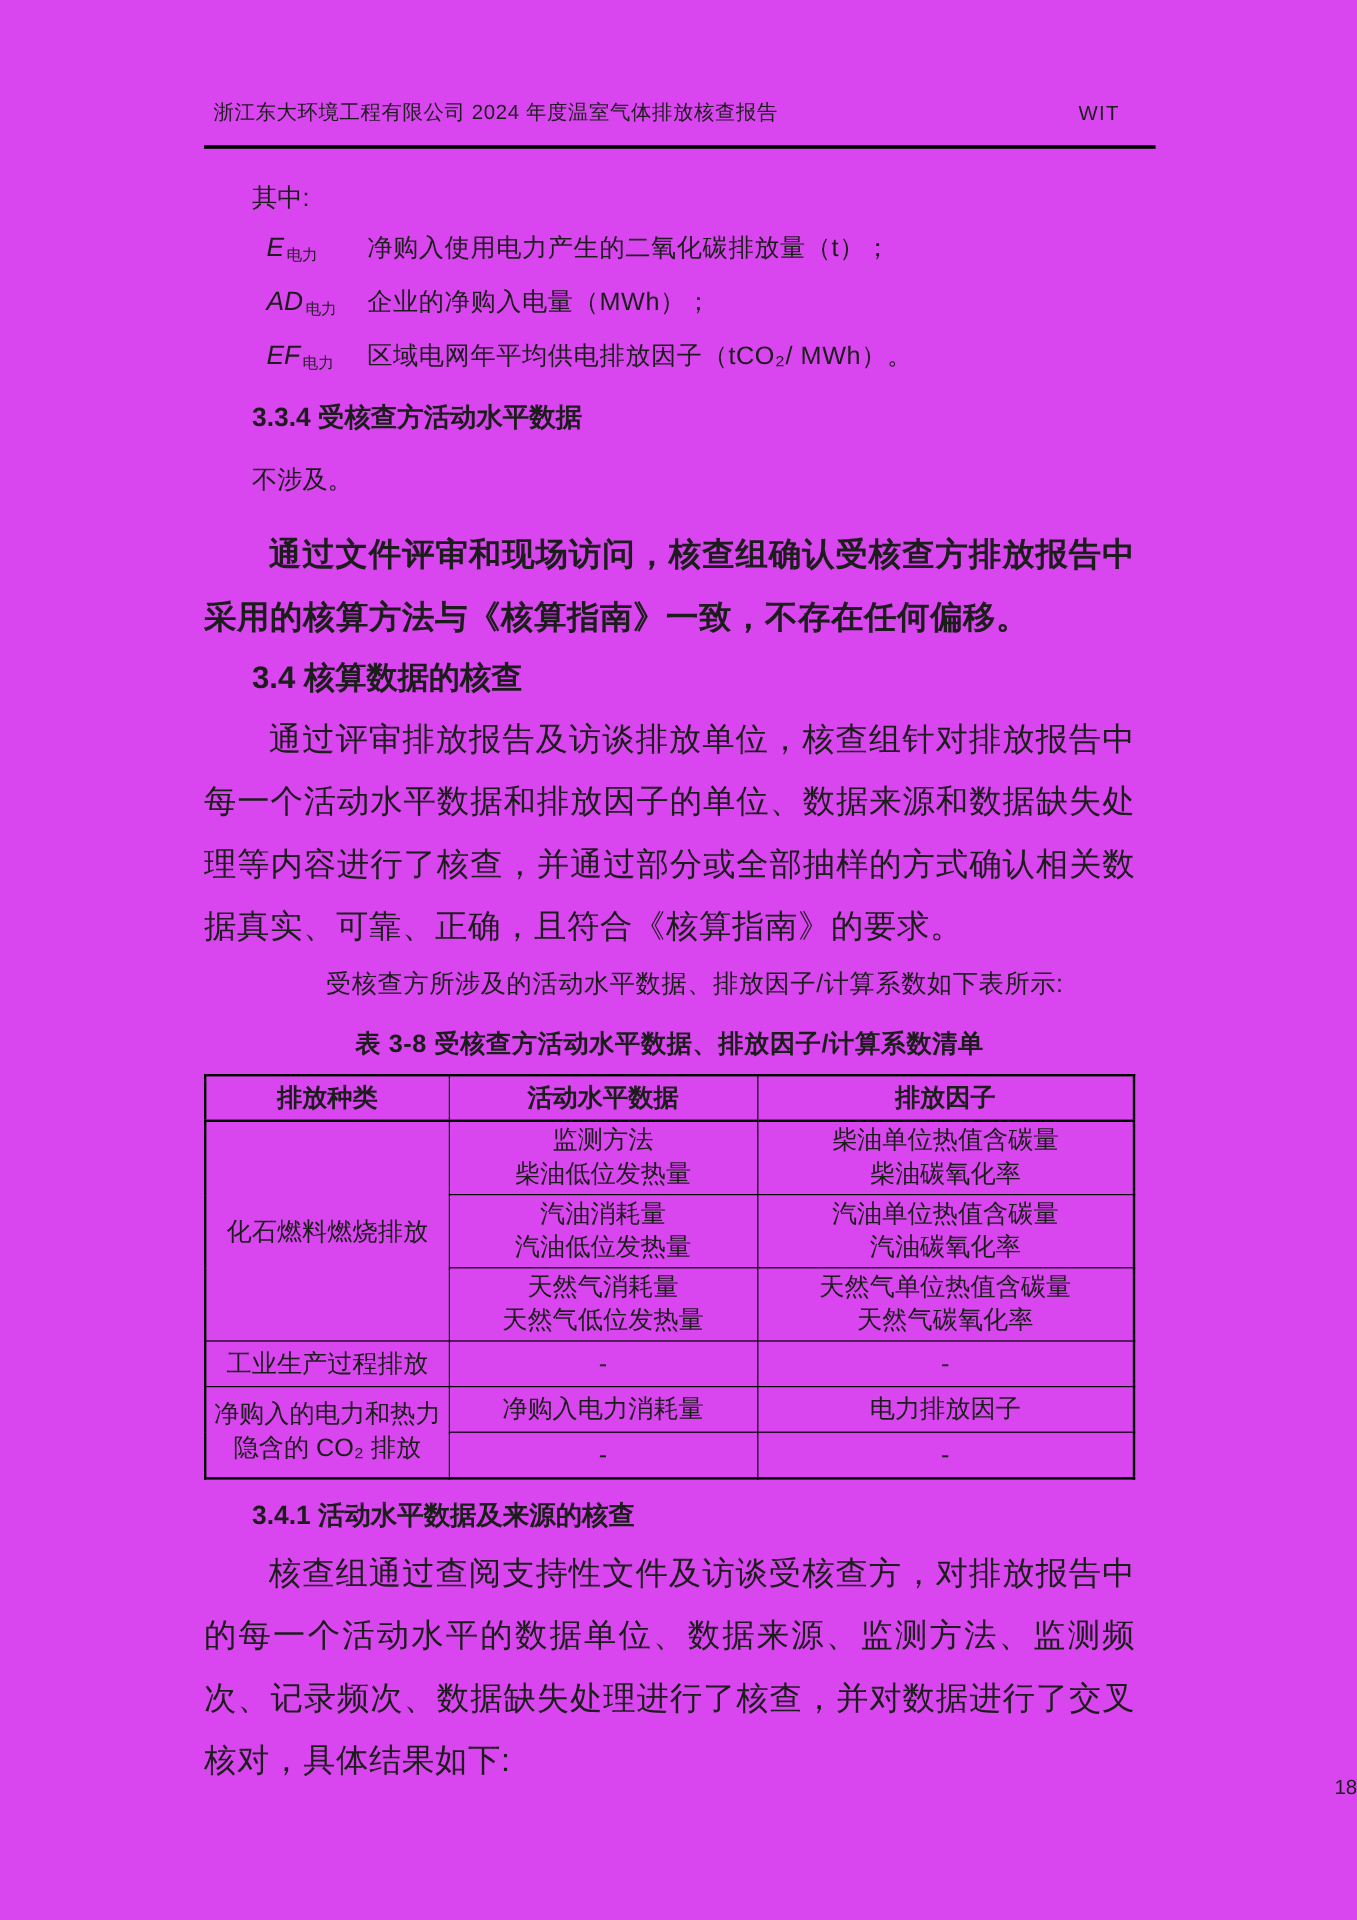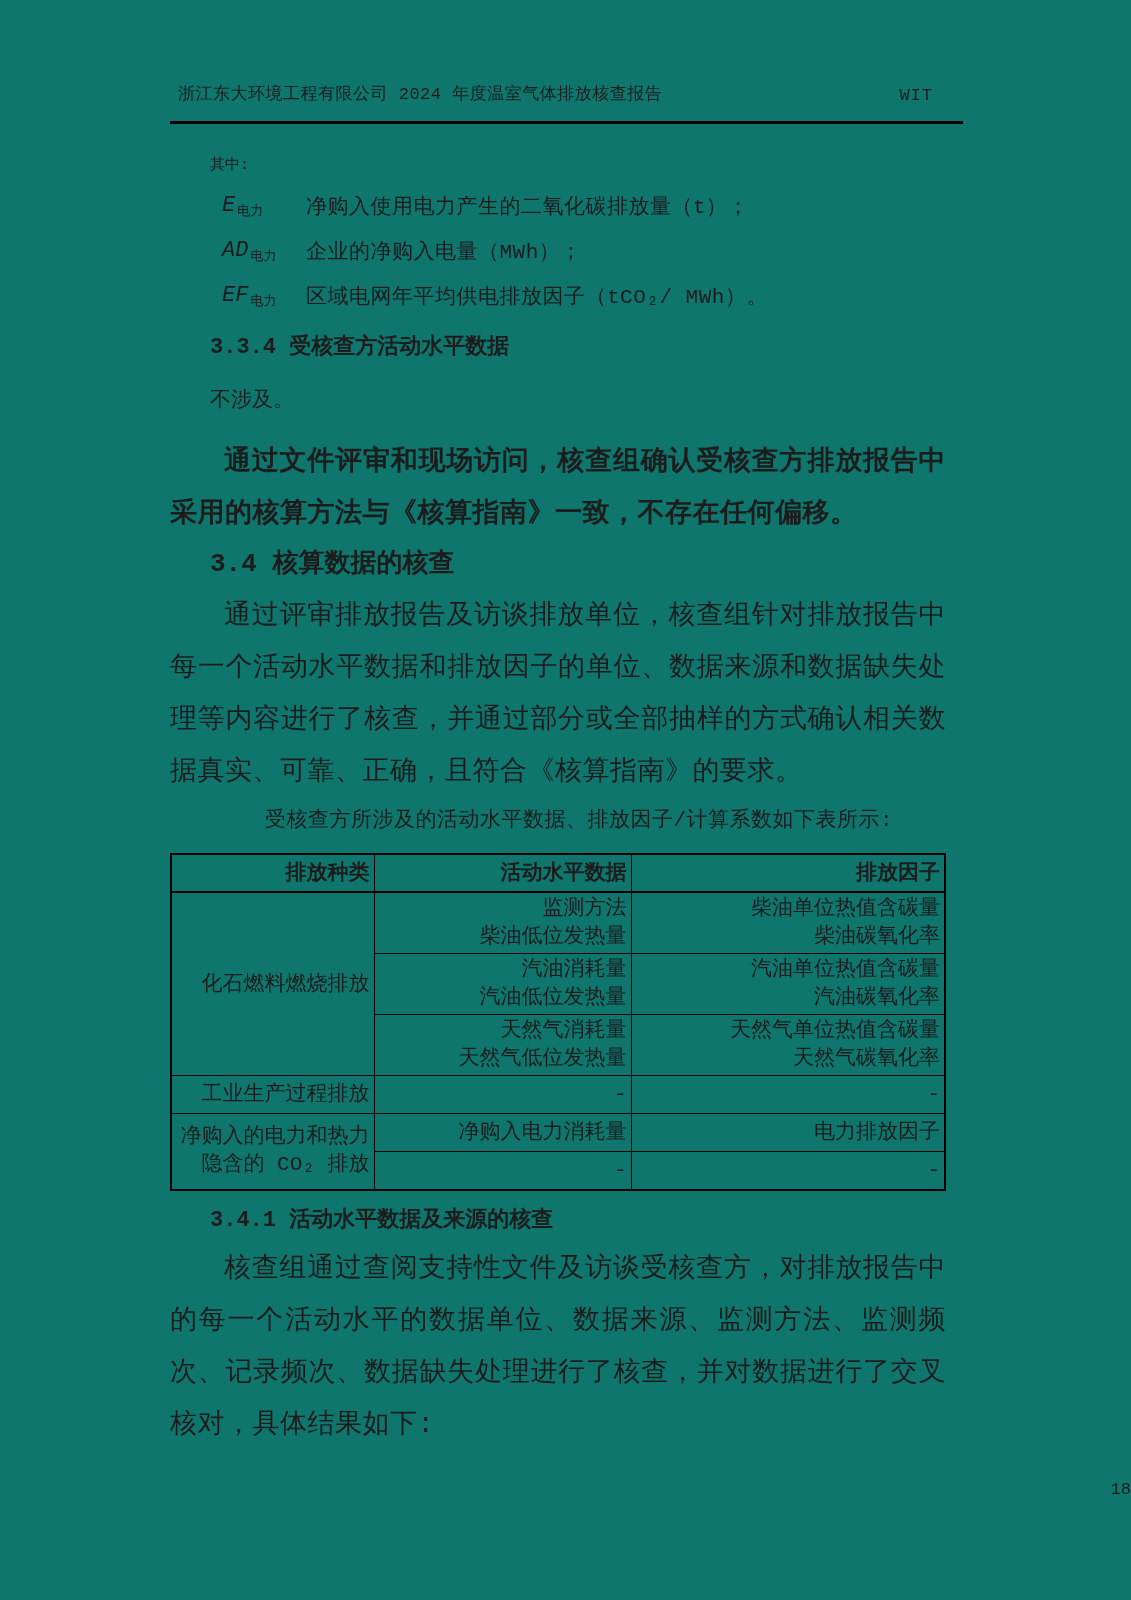--- a/index.html
+++ b/index.html
@@ -1,29 +1,29 @@
 <!DOCTYPE html>
 <html lang="zh"><head>
 <meta charset="utf-8">
 <style>
   * { margin:0; padding:0; box-sizing:border-box; }
   html,body { background:#ffffff; }
   .page {
-    position:relative; width:1131px; height:1600px; background:#0f766e;
-    font-family:Liberation Mono, monospace; color:#1c1c1c;
+    position:relative; width:1131px; height:1600px; background:#d946ef;
+    font-family:Liberation Sans, sans-serif; color:#1c1c1c;
     overflow:hidden; margin:0 auto;
   }
   .content { position:absolute; left:170px; top:0; width:776px; }
 
   .header-row { display:flex; justify-content:space-between; align-items:flex-end; padding-top:82px; font-size:17px; }
   .header-title { letter-spacing:0.5px; padding-left:8px; }
   .header-logo { margin-right:13px; letter-spacing:1px; }
   .header-rule { height:3px; background:#000; margin-top:16px; margin-right:-17px; }
 
-  .among { margin:27px 0 0 40px; font-size:15px; line-height:30px; }
+  .among { margin:27px 0 0 40px; font-size:21px; line-height:30px; }
 
   .defs { margin-top:2px; }
   .def-row { display:flex; align-items:center; height:45px; margin-left:52px; font-size:21px; }
   .def-term { width:84px; flex:0 0 84px; }
   .def-symbol { font-style:italic; font-size:22px; }
   .def-sub { font-size:13px; display:inline-block; transform:translateY(4px); margin-left:2px; }
   .def-desc { letter-spacing:0.5px; }
 
   .h3 { font-size:22px; font-weight:bold; margin:14px 0 0 40px; line-height:32px; }
   .h3b { font-size:22px; font-weight:bold; margin:14px 0 0 40px; line-height:32px; }
@@ -33,21 +33,21 @@
   .h2 { font-size:26px; font-weight:bold; margin:6px 0 0 40px; line-height:36px; }
   .para-34 { margin-top:8px; }
   .table-intro { font-size:21px; line-height:46px; text-indent:2em; letter-spacing:0.5px;text-align:center; }
   .caption { font-size:21px; font-weight:bold; text-align:center; margin-top:12px; line-height:30px; letter-spacing:0.5px; }
 
   table.data-table {
     width:100%; border-collapse:collapse; table-layout:fixed;
     margin-top:9px; text-align:center; font-size:21px;
     border:2.5px solid #000;
   }
-  .data-table th, .data-table td { border:1.5px solid #000; padding:2px 4px; line-height:27px; vertical-align:middle;text-align:right; }
+  .data-table th, .data-table td { border:1.5px solid #000; padding:2px 4px; line-height:27px; vertical-align:middle; }
   .data-table thead th { font-weight:bold; height:38px; border-bottom-width:2px; }
   .row-tall td { height:61px; }
   .row-short td { height:38px; }
   .cell-lines div { line-height:28px; }
 
   .h341 { margin-top:14px; }
   .para-341 { margin-top:6px; }
 
   .footer { position:absolute; top:1480px; left:0; width:100%; text-align:right; font-size:17px; }
 </style>
@@ -85,20 +85,21 @@
     <p class="simple">不涉及。</p>
 
     <p class="body-para bold-para">通过文件评审和现场访问，核查组确认受核查方排放报告中采用的核算方法与《核算指南》一致，不存在任何偏移。</p>
 
     <h2 class="h2">3.4 核算数据的核查</h2>
 
     <p class="body-para para-34">通过评审排放报告及访谈排放单位，核查组针对排放报告中每一个活动水平数据和排放因子的单位、数据来源和数据缺失处理等内容进行了核查，并通过部分或全部抽样的方式确认相关数据真实、可靠、正确，且符合《核算指南》的要求。</p>
 
     <p class="table-intro">受核查方所涉及的活动水平数据、排放因子/计算系数如下表所示:</p>
 
+    <p class="caption">表 3-8 受核查方活动水平数据、排放因子/计算系数清单</p>
 
     <table class="data-table">
       <colgroup>
         <col style="width:203px">
         <col style="width:257px">
         <col>
       </colgroup>
       <thead>
         <tr>
           <th>排放种类</th>

